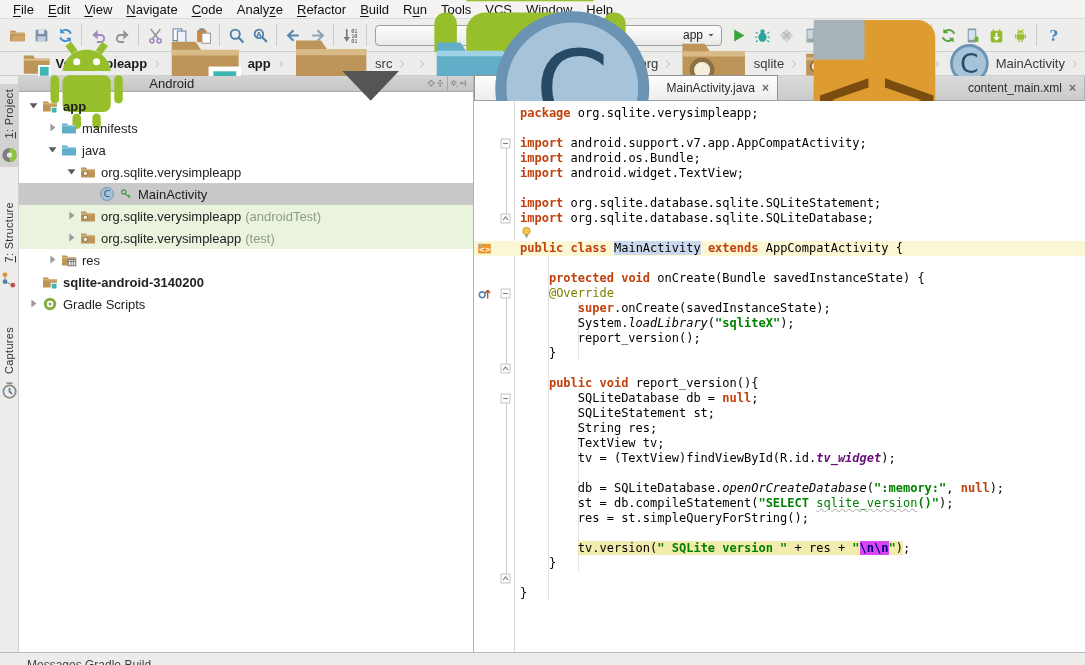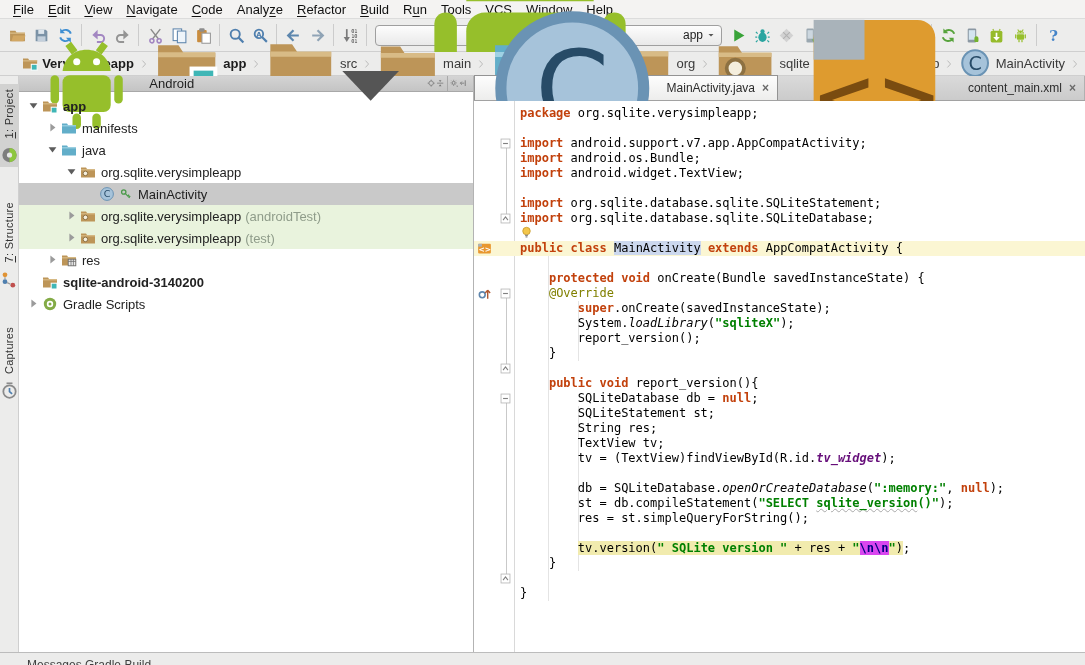--- a/index.html
+++ b/index.html
@@ -82,21 +82,21 @@
   .cl { position:relative; height:15px; padding-left:46px; font-family:"DejaVu Sans Mono", monospace;
     font-size:12px; line-height:15px; white-space:pre; z-index:1; }
   .cl.caret { background:#fbf6d3; }
   .tk-k { color:#c2410c; font-weight:bold; }
   .tk-p { color:#000; }
   .tk-s { color:#008000; font-weight:bold; }
   .tk-a { color:#808000; }
   .tk-sm { color:#000; font-style:italic; }
   .tk-sf { color:#660e7a; font-weight:bold; font-style:italic; }
   .tk-id { color:#000; background:#ccd8ee; }
-  .tk-sv { color:#008000; font-weight:bold; text-decoration:underline wavy #a9a9a9 1px; }
+  .tk-sv { color:#008000; font-weight:normal; text-decoration:underline wavy #a9a9a9 1px; }
   .tk-py { color:#000; background:#f1ebae; }
   .tk-sy { color:#008000; font-weight:bold; background:#f1ebae; }
   .tk-ey { color:#000080; font-weight:bold; background:#d946ef; }
   .gmark { position:absolute; z-index:2; display:flex; }
   .gmark svg { width:100%; height:100%; }
   .connector { position:absolute; left:32px; width:1px; background:#c9c9c9; z-index:0; }
   .iguide { position:absolute; width:1px; background:#e4e4e4; z-index:0; }
   .bulb { display:inline-flex; width:13px; height:13px; vertical-align:-2px; }
   .bulb svg { width:13px; height:13px; }
 
@@ -392,29 +392,20 @@
             <path d="M1 13.5V3.5h5l1.2 1.8H15v8.2z" fill="#bd9558"></path>
             <path d="M1 5.8h14" stroke="#d8bb86" stroke-width="1.2"></path>
           </svg>
         </span>
         <span>src</span>
       </span>
       <span class="crumb-sep">
         <svg viewBox="0 0 16 16">
           <path d="M5.5 2.5L10.5 8l-5 5.5" stroke="#ababab" stroke-width="1.2" fill="none"></path>
         </svg>
-      </span>
-      <span class="crumb">
-        <span style="display: flex;">
-          <svg viewBox="0 0 16 16" style="width:100%;height:100%">
-            <path d="M1 13.5V3.5h5l1.2 1.8H15v8.2z" fill="#bd9558"></path>
-            <path d="M1 5.8h14" stroke="#d8bb86" stroke-width="1.2"></path>
-          </svg>
-        </span>
-        <span>main</span>
       </span>
       <span class="crumb-sep">
         <svg viewBox="0 0 16 16">
           <path d="M5.5 2.5L10.5 8l-5 5.5" stroke="#ababab" stroke-width="1.2" fill="none"></path>
         </svg>
       </span>
       <span class="crumb">
         <span style="display: flex;">
           <svg viewBox="0 0 16 16" style="width:100%;height:100%">
             <path d="M1 13.5V3.5h5l1.2 1.8H15v8.2z" fill="#62aec9"></path>

